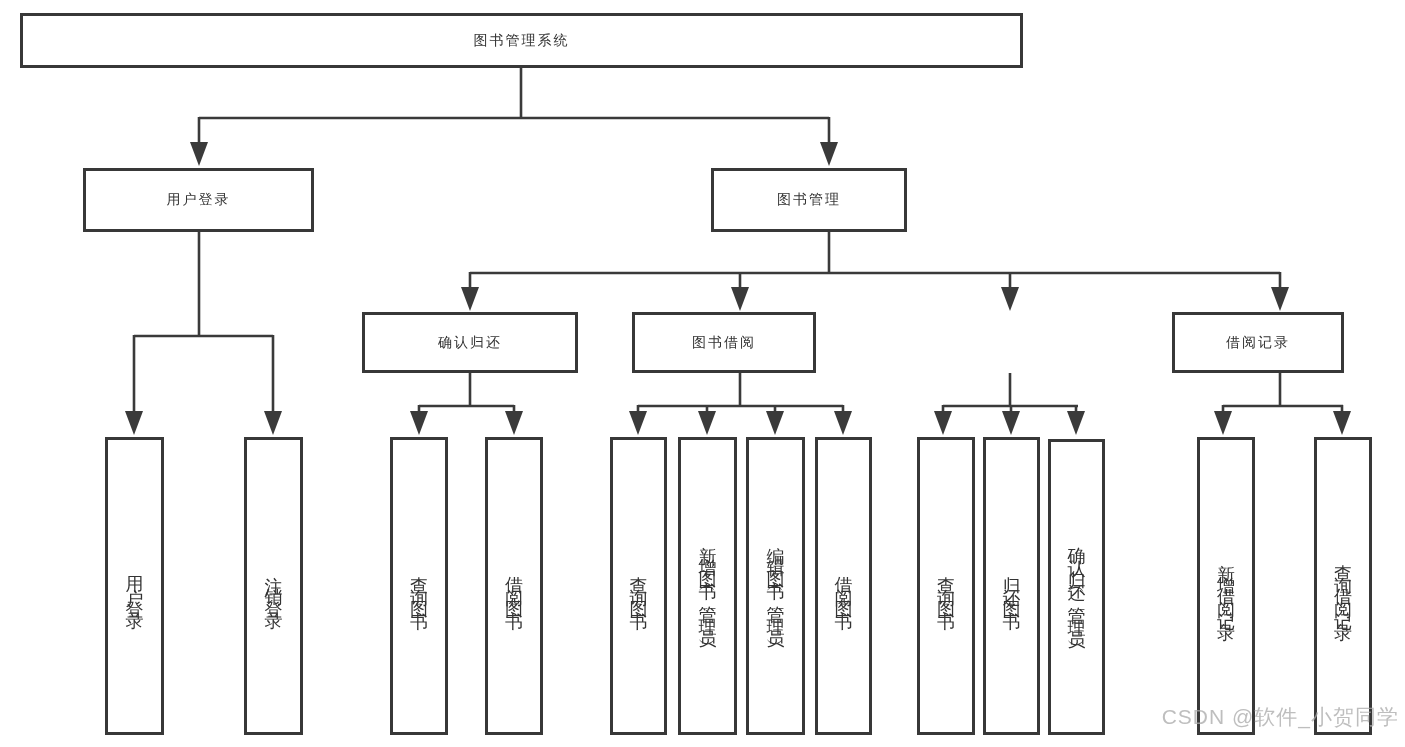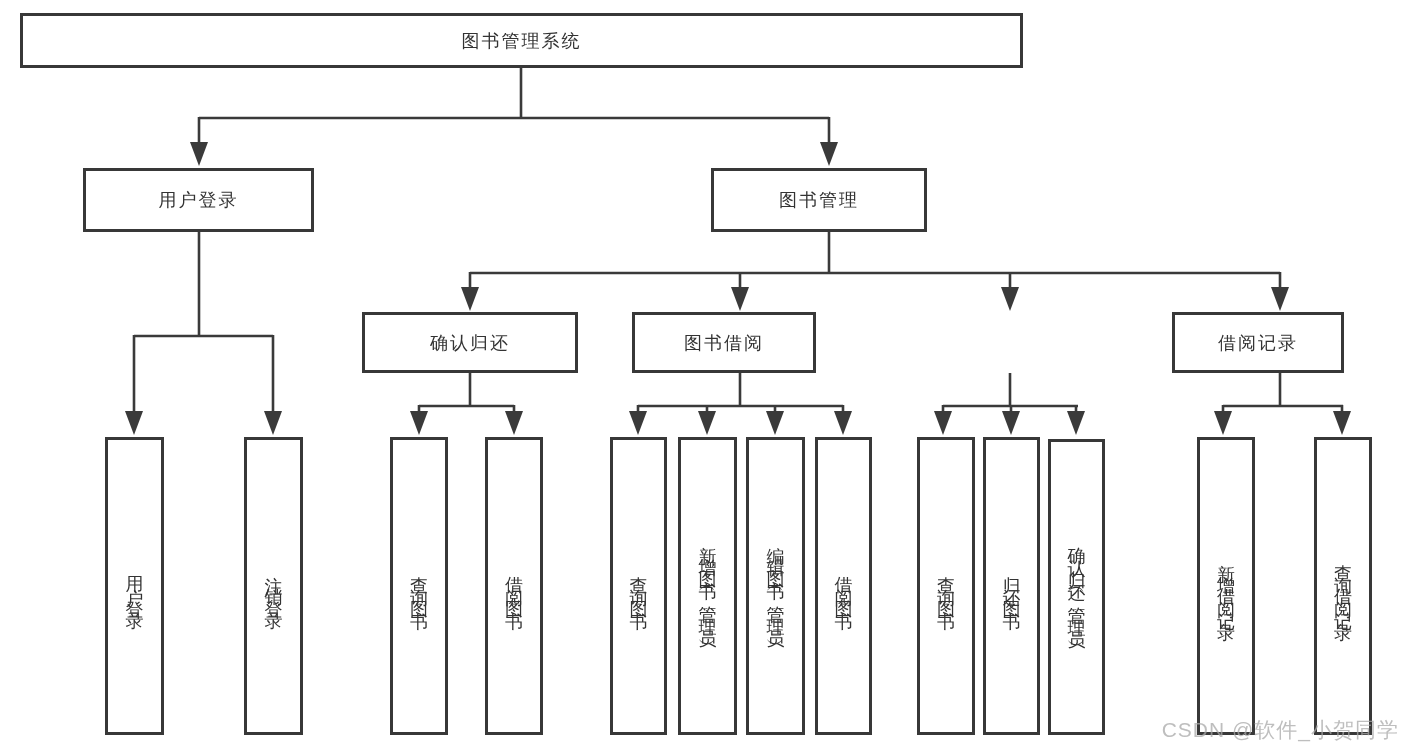--- a/index.html
+++ b/index.html
@@ -25,36 +25,36 @@
     position: absolute;
     box-sizing: border-box;
     border: 3px solid #383838;
     background: #ffffff;
     display: flex;
     align-items: center;
     justify-content: center;
     color: #333333;
   }
   .hnode {
-    font-size: 18px;
+    font-size: 14px;
     letter-spacing: 2px;
     white-space: nowrap;
   }
   .vnode span {
     writing-mode: vertical-rl;
     text-orientation: mixed;
     font-size: 18px;
     letter-spacing: 12px;
     line-height: 1;
     color: #333333;
   }
   .watermark {
     position: absolute;
     right: 6px;
-    bottom: 3px;
+    bottom: 16px;
     font-size: 21px;
     color: rgba(168,168,168,0.75);
     letter-spacing: 1px;
     white-space: nowrap;
   }
 </style>
 </head>
 <body>
 
 <div id="canvas">
@@ -132,21 +132,21 @@
     </g>
   </svg>
 
   <div class="node hnode" style="left:20px; top:13px; width:1003px; height:55px;">
     <span>图书管理系统</span>
   </div>
 
   <div class="node hnode" style="left:83px; top:168px; width:231px; height:64px;">
     <span>用户登录</span>
   </div>
-  <div class="node hnode" style="left:711px; top:168px; width:216px; height:64px;">
+  <div class="node hnode" style="left:711px; top:168px; width:196px; height:64px;">
     <span>图书管理</span>
   </div>
 
   <div class="node hnode" style="left:362px; top:312px; width:216px; height:61px;">
     <span>确认归还</span>
   </div>
   <div class="node hnode" style="left:632px; top:312px; width:184px; height:61px;">
     <span>图书借阅</span>
   </div>
   <div class="node hnode" style="left:1172px; top:312px; width:172px; height:61px;">

